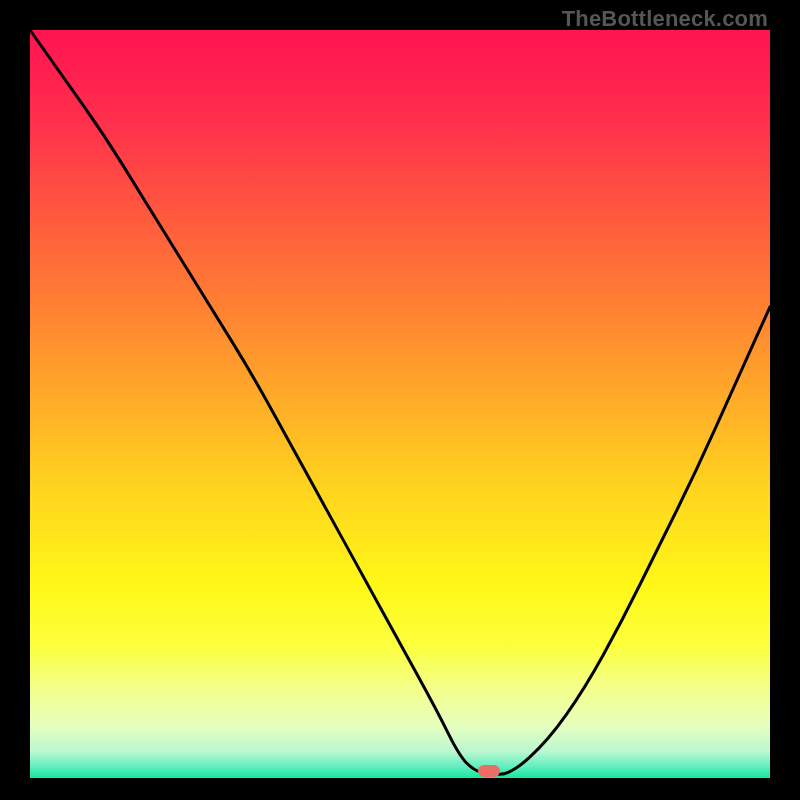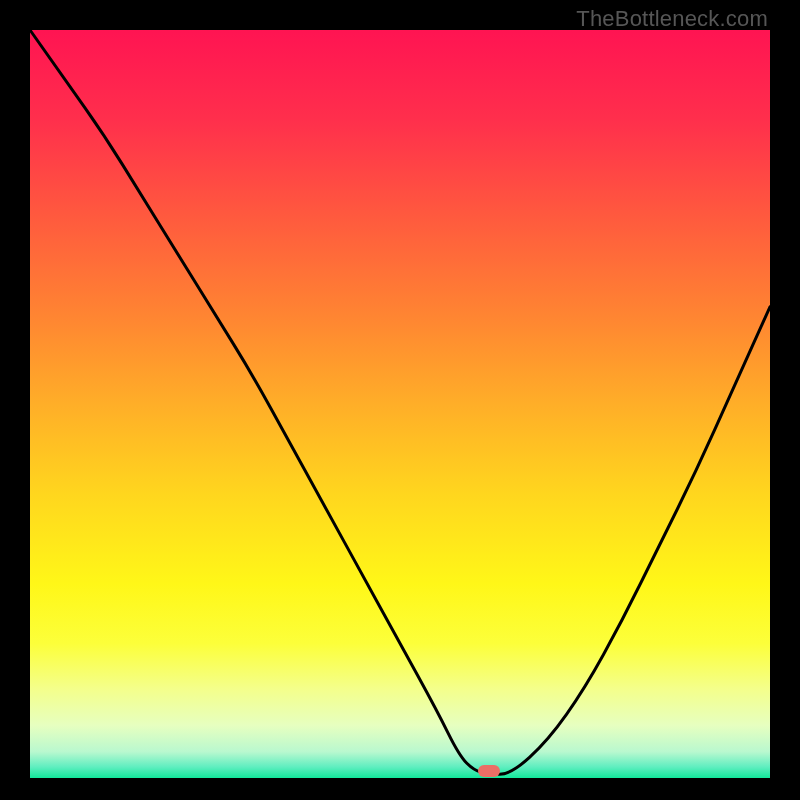--- a/index.html
+++ b/index.html
@@ -31,21 +31,21 @@
     top: 0;
     width: 100%;
     height: 100%;
   }
   .watermark {
     position: absolute;
     top: 6px;
     right: 32px;
     font-family: Arial, Helvetica, sans-serif;
     font-size: 22px;
-    font-weight: 400;
+    font-weight: 700;
     color: #565656;
     letter-spacing: 0.2px;
   }
   svg.curve {
     position: absolute;
     left: 0;
     top: 0;
     width: 100%;
     height: 100%;
     overflow: visible;

